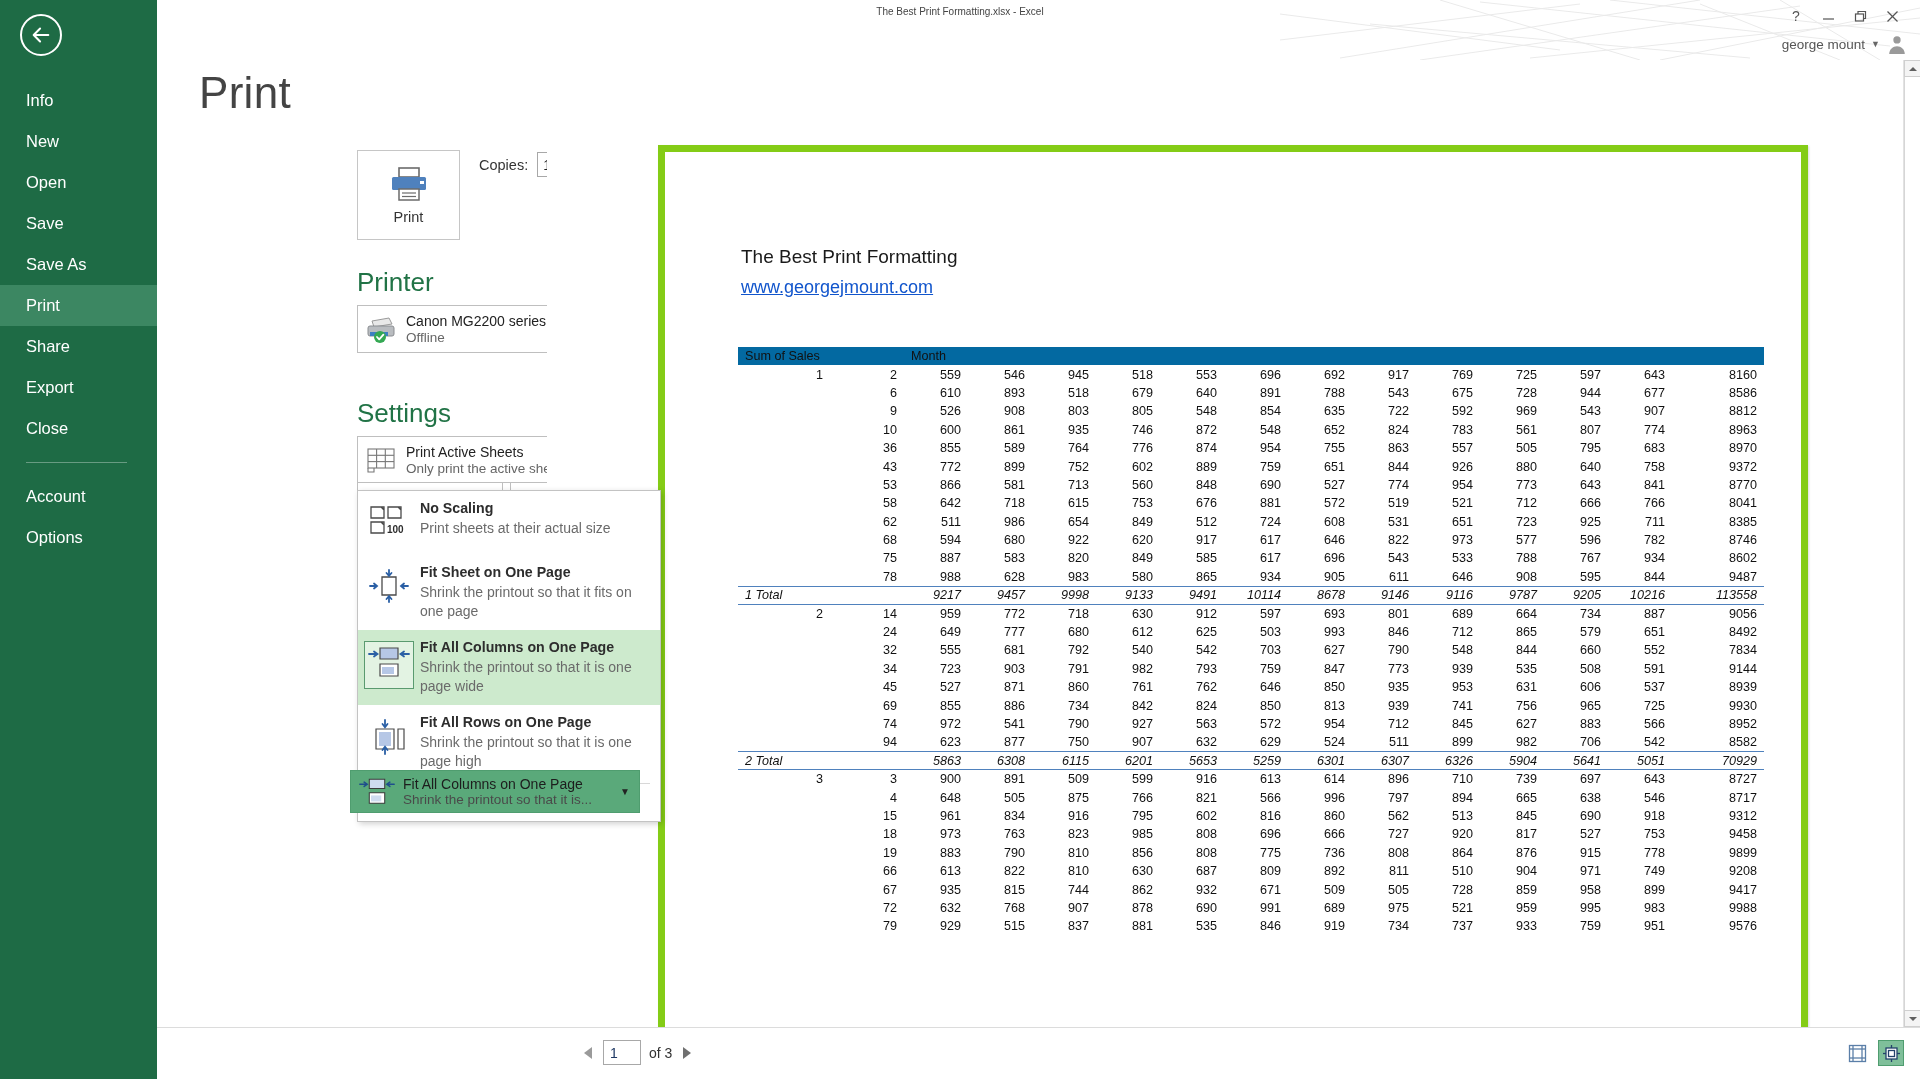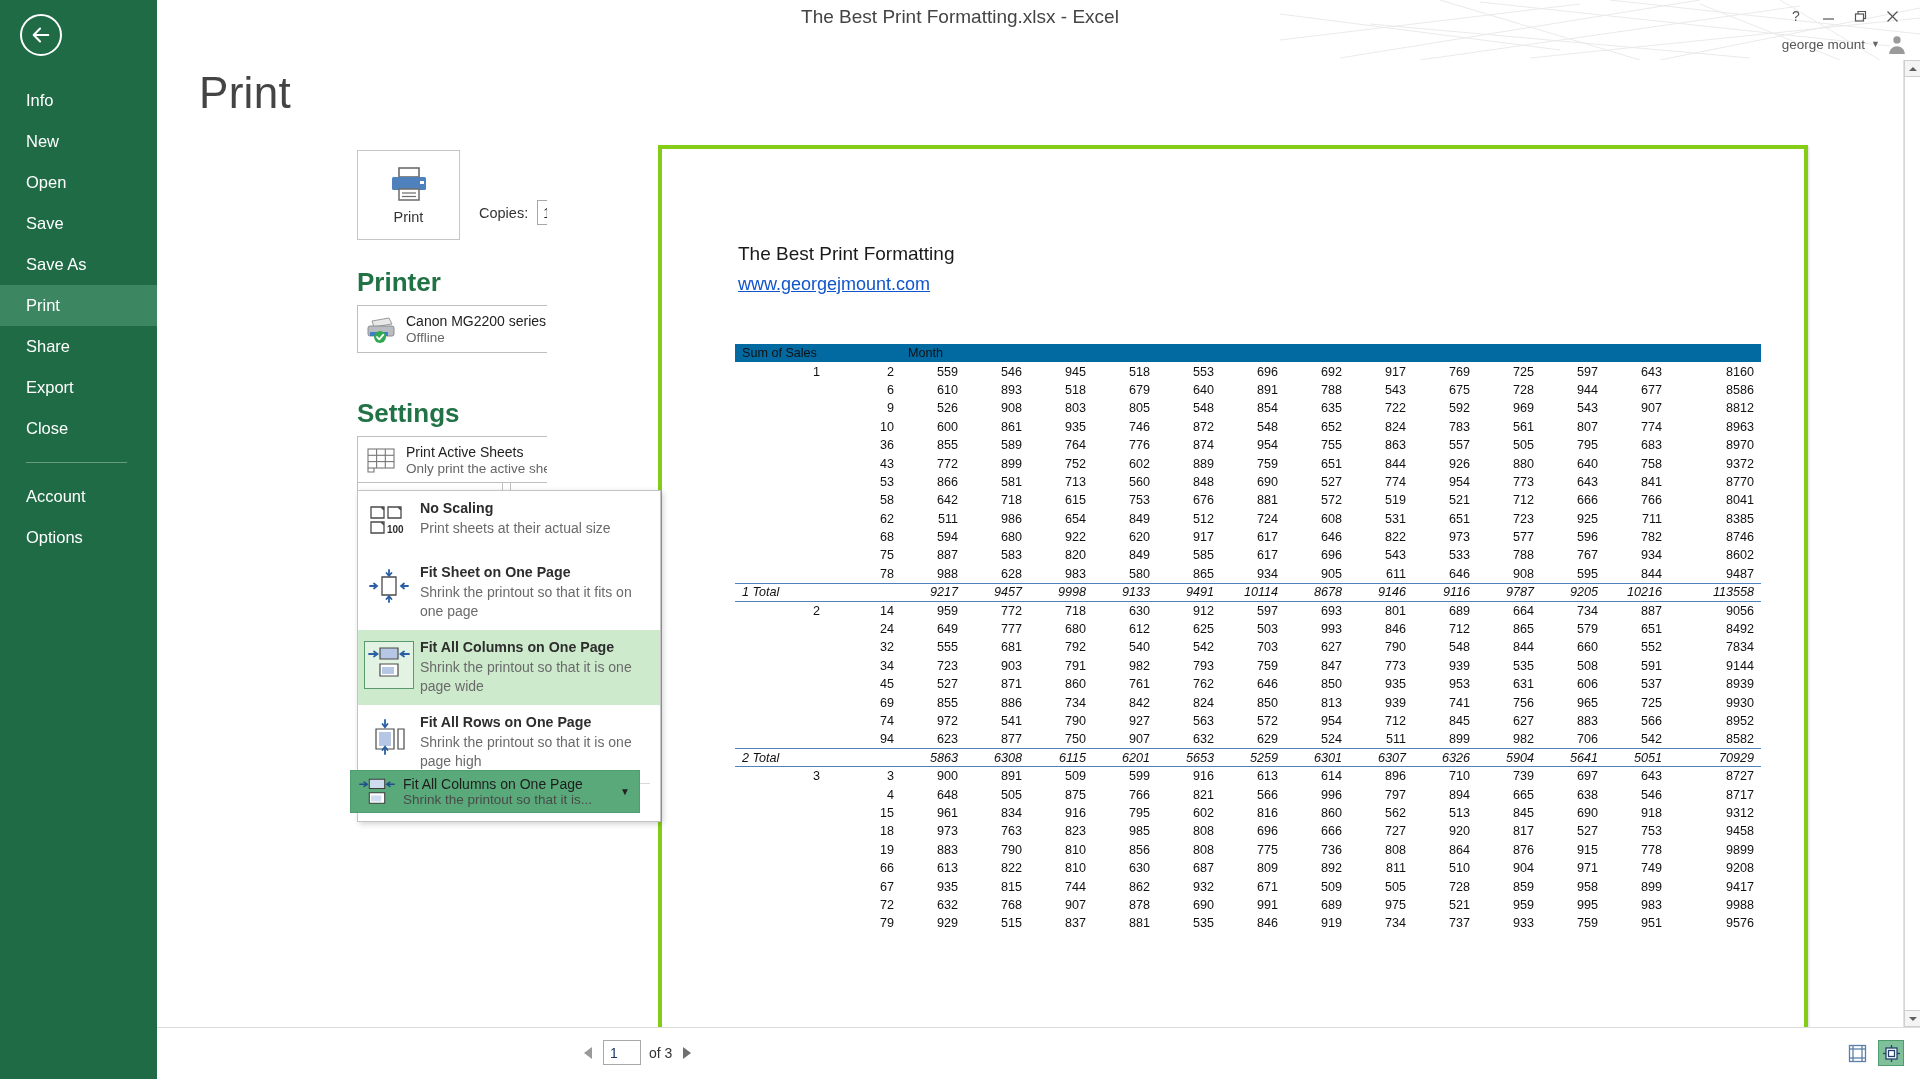--- a/index.html
+++ b/index.html
@@ -14,21 +14,21 @@
   .titlebar {
     position: absolute; top: 0; left: 0; width: 1920px; height: 60px;
     background: #ffffff; overflow: hidden;
   }
   .titlebar-streaks {
     position: absolute; right: 0; top: 0; width: 640px; height: 60px;
     opacity: .55; pointer-events: none;
   }
   .title-text {
     position: absolute; top: 6px; left: 0; width: 1920px;
-    text-align: center; font-size: 19px; color: #444444;
+    text-align: center; font-size: 10px; color: #444444;
   }
   .win-btns {
     position: absolute; top: 4px; right: 12px;
     display: flex; align-items: center; gap: 0px; z-index: 5;
   }
   .win-btn {
     width: 32px; height: 24px; display: flex; align-items: center;
     justify-content: center; color: #555; font-size: 14px; cursor: default;
   }
   .win-btn svg { display:block; }
@@ -76,21 +76,21 @@
     position: absolute; top: 150px; left: 200px;
     width: 103px; height: 90px;
     border: 1px solid #c6c6c6; background: #fff;
     display: flex; flex-direction: column; align-items: center;
     justify-content: center; gap: 6px; cursor: pointer;
   }
   .print-btn-label { font-size: 14.5px; color: #333; }
 
   .copies-row {
     position: absolute; top: 152px; left: 322px;
-    display: flex; align-items: center; gap: 9px; margin-top: 48px;
+    display: flex; align-items: center; gap: 9px;
   }
   .copies-label { font-size: 14.5px; color: #333; }
   .spinner {
     position: relative; width: 64px; height: 25px;
     border: 1px solid #a8a8a8; background: #fff;
   }
   .spinner input {
     width: 42px; height: 23px; border: 0; outline: none;
     padding-left: 5px; font-size: 14px; font-family: inherit; color: #222;
     background: transparent;
@@ -102,21 +102,21 @@
   }
   .spin-arrows div {
     width: 0; height: 0; border-left: 5px solid transparent;
     border-right: 5px solid transparent; margin: 1px auto; cursor: pointer;
   }
   .spin-up { border-bottom: 5px solid #5a5a5a; }
   .spin-dn { border-top: 5px solid #5a5a5a; }
 
   .section-hdr {
     position: absolute; left: 200px;
-    font-size: 26px; color: #217346; font-weight: 700;
+    font-size: 26px; color: #217346; font-weight: 400;
   }
   .info-icon {
     position: absolute; left: 487px; width: 15px; height: 15px;
     border: 1px solid #4a7ebb; border-radius: 50%;
     color: #4a7ebb; font-size: 10px; font-style: italic;
     display: flex; align-items: center; justify-content: center;
     font-family: "Liberation Serif", serif; cursor: pointer;
   }
 
   .combo {
@@ -187,21 +187,21 @@
   .cur-caret { flex: 0 0 28px; text-align: center; font-size: 10px; color: #222; }
 
   
   .preview-wrap {
     position: absolute; top: 60px; left: 547px; width: 1373px; height: 967px;
     background: #ffffff;
   }
   .sheet {
     position: absolute; top: 85px; left: 111px;
     width: 1150px; height: 892px;
-    background: #ffffff; border: 4px solid #84cc16;
+    background: #ffffff; border: 7px solid #84cc16;
     box-shadow: 1px 1px 2px rgba(0,0,0,.15);
     overflow: hidden;
   }
   .doc-title {
     position: absolute; top: 94px; left: 76px;
     font-size: 19px; color: #1a1a1a; font-family: "Liberation Sans", sans-serif;
   }
   .doc-link {
     position: absolute; top: 125px; left: 76px;
     font-size: 18px; color: #1155cc; text-decoration: underline;

